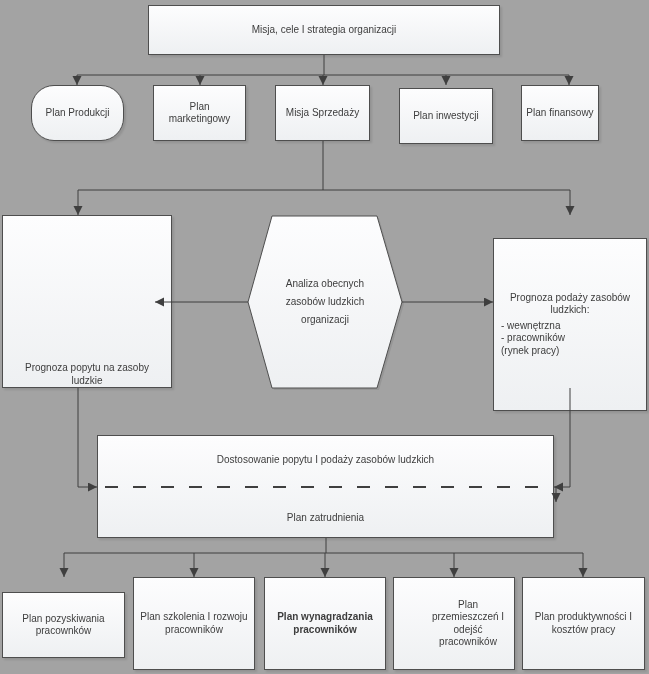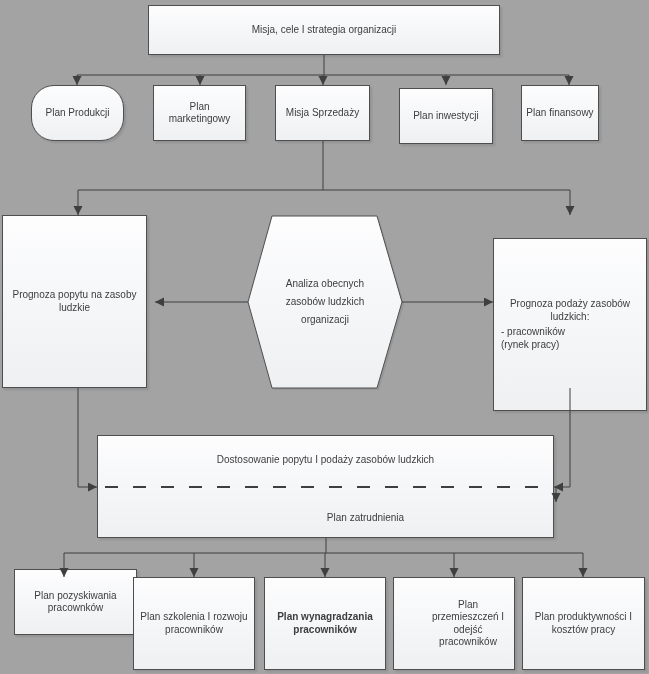--- a/index.html
+++ b/index.html
@@ -33,21 +33,21 @@
   .hex-shadow { fill: rgba(0,0,0,0.08); stroke: none; }
   .s1 { stop-color: var(--fill-top, #fdfdfe); }
   .s2 { stop-color: var(--fill-bottom, #eef0f2); }
   .hex-label {
     position: absolute; left: 255px; top: 240px; width: 140px; height: 124px;
     display: flex; align-items: center; justify-content: center; text-align: center;
   }
   .hex-label span { width: 112px; line-height: 18px; }
   .matching { display: block; }
   .match-top { position: absolute; top: 18px; left: 0; width: 100%; text-align: center; }
-  .match-bottom { position: absolute; top: 76px; left: 0; width: 100%; text-align: center; padding-left: 40px; }
+  .match-bottom { position: absolute; top: 76px; left: 0; width: 100%; text-align: center; }
   .supply-content {
     display: flex; flex-direction: column; justify-content: center;
     width: 100%; height: 100%;
   }
   .supply-head { text-align: center; padding: 0 6px; line-height: 12.5px; margin-bottom: 3px; }
   .supply-item { text-align: left; padding-left: 7px; line-height: 12.5px; }
 </style>
 </head>
 <body>
 
@@ -66,38 +66,39 @@
   <div class="node" style="left:275px; top:85px; width:95px; height:56px;">
     <div class="lbl">Misja Sprzedaży</div>
   </div>
   <div class="node" style="left:399px; top:88px; width:94px; height:56px;">
     <div class="lbl">Plan inwestycji</div>
   </div>
   <div class="node" style="left:521px; top:85px; width:78px; height:56px;">
     <div class="lbl">Plan finansowy</div>
   </div>
 
-  <div class="node" style="left:2px; top:215px; width:145px; height:173px;">
+  <div class="node" style="left:2px; top:215px; width:170px; height:173px;align-items:flex-end;">
     <div class="lbl" style="width:140px;">Prognoza popytu na zasoby ludzkie</div>
   </div>
 
   <div class="node" style="left:493px; top:215px; width:154px; height:173px;margin-top:23px;">
     <div class="supply-content">
       <div class="supply-head">Prognoza podaży zasobów ludzkich:</div>
+      <div class="supply-item">- wewnętrzna</div>
       <div class="supply-item">- pracowników</div>
       <div class="supply-item">(rynek pracy)</div>
     </div>
   </div>
 
   <div class="node matching" style="left:97px; top:435px; width:457px; height:103px;">
     <div class="match-top">Dostosowanie popytu I podaży zasobów ludzkich</div>
     <div class="match-bottom">Plan zatrudnienia</div>
   </div>
 
-  <div class="node" style="left:2px; top:569px; width:123px; height:66px;margin-left:12px;">
+  <div class="node" style="left:2px; top:592px; width:123px; height:66px;">
     <div class="lbl">Plan pozyskiwania pracownków</div>
   </div>
   <div class="node" style="left:133px; top:577px; width:122px; height:93px;">
     <div class="lbl">Plan szkolenia I rozwoju pracowników</div>
   </div>
   <div class="node" style="left:264px; top:577px; width:122px; height:93px;font-weight:bold;">
     <div class="lbl">Plan wynagradzania pracowników</div>
   </div>
   <div class="node" style="left:393px; top:577px; width:122px; height:93px;padding-left:28px;">
     <div class="lbl">Plan przemieszczeń I odejść pracowników</div>

